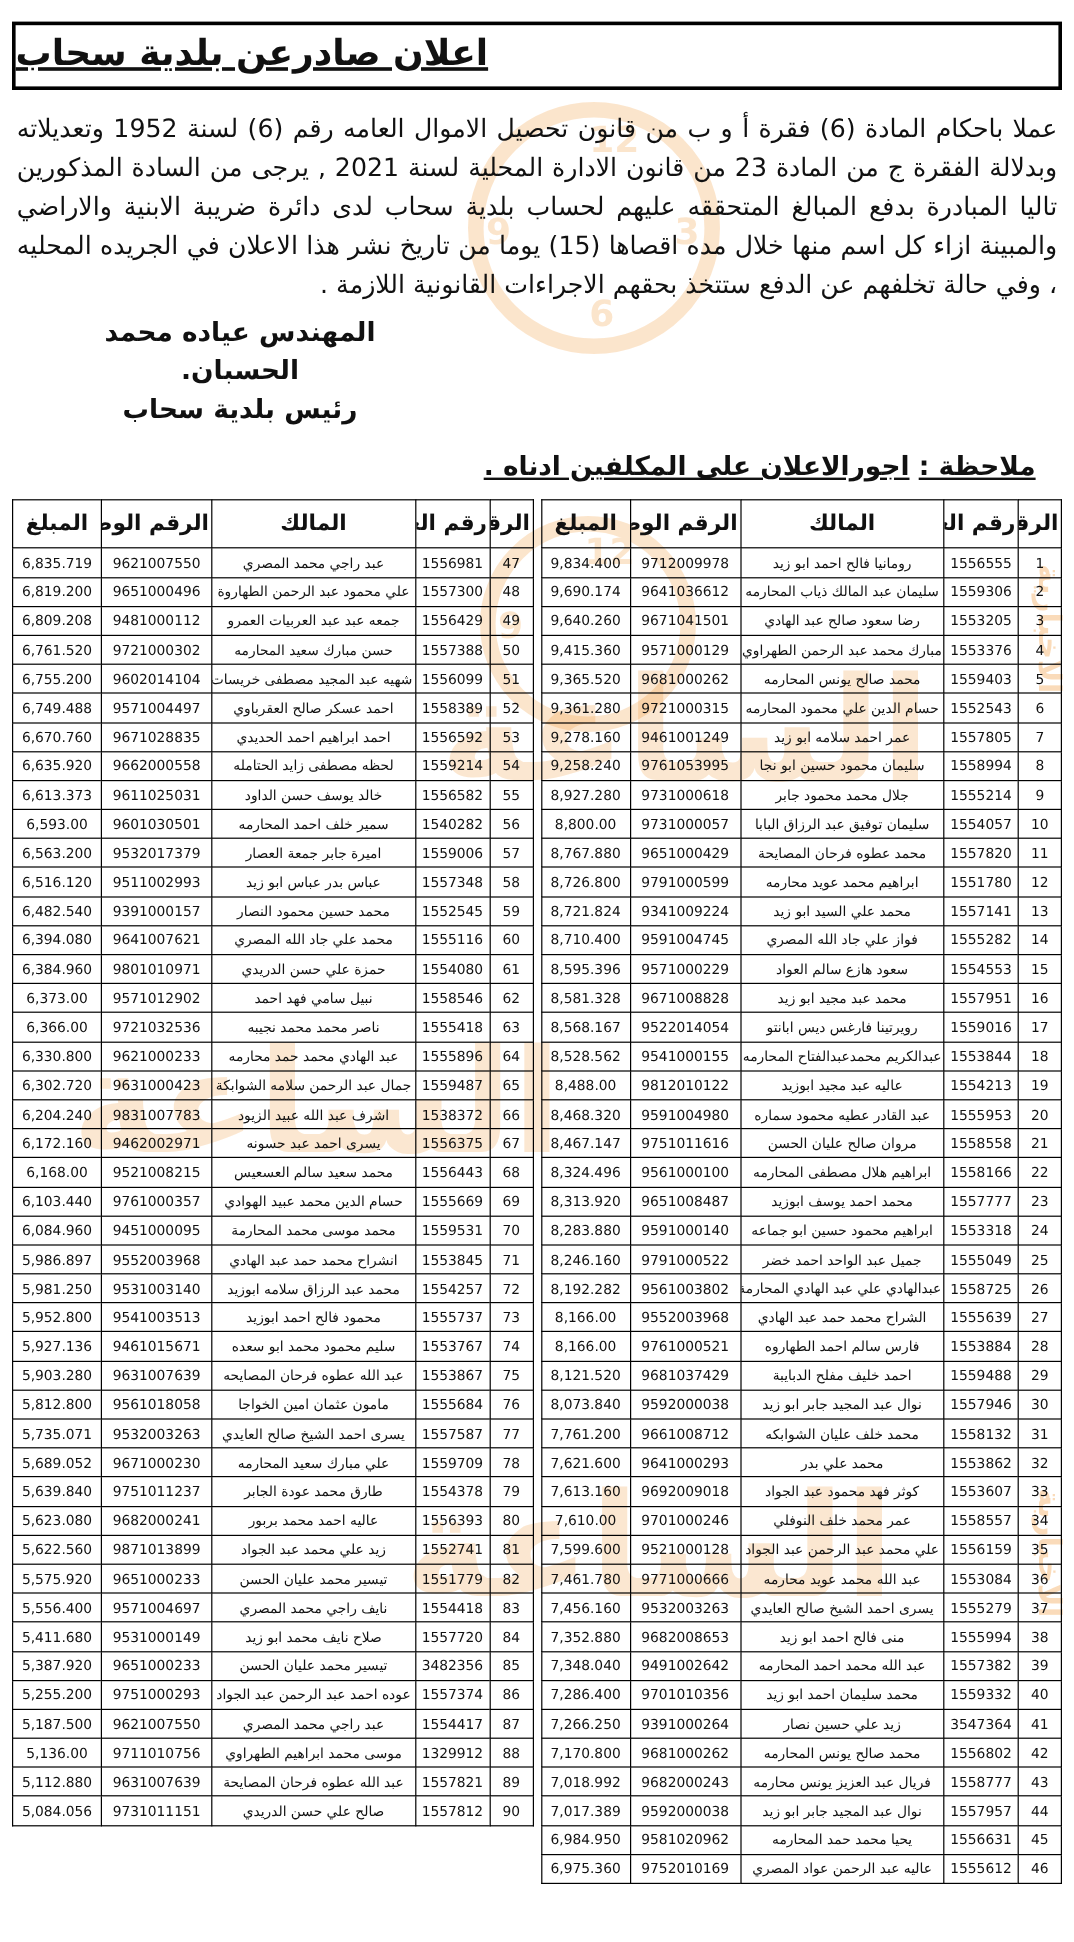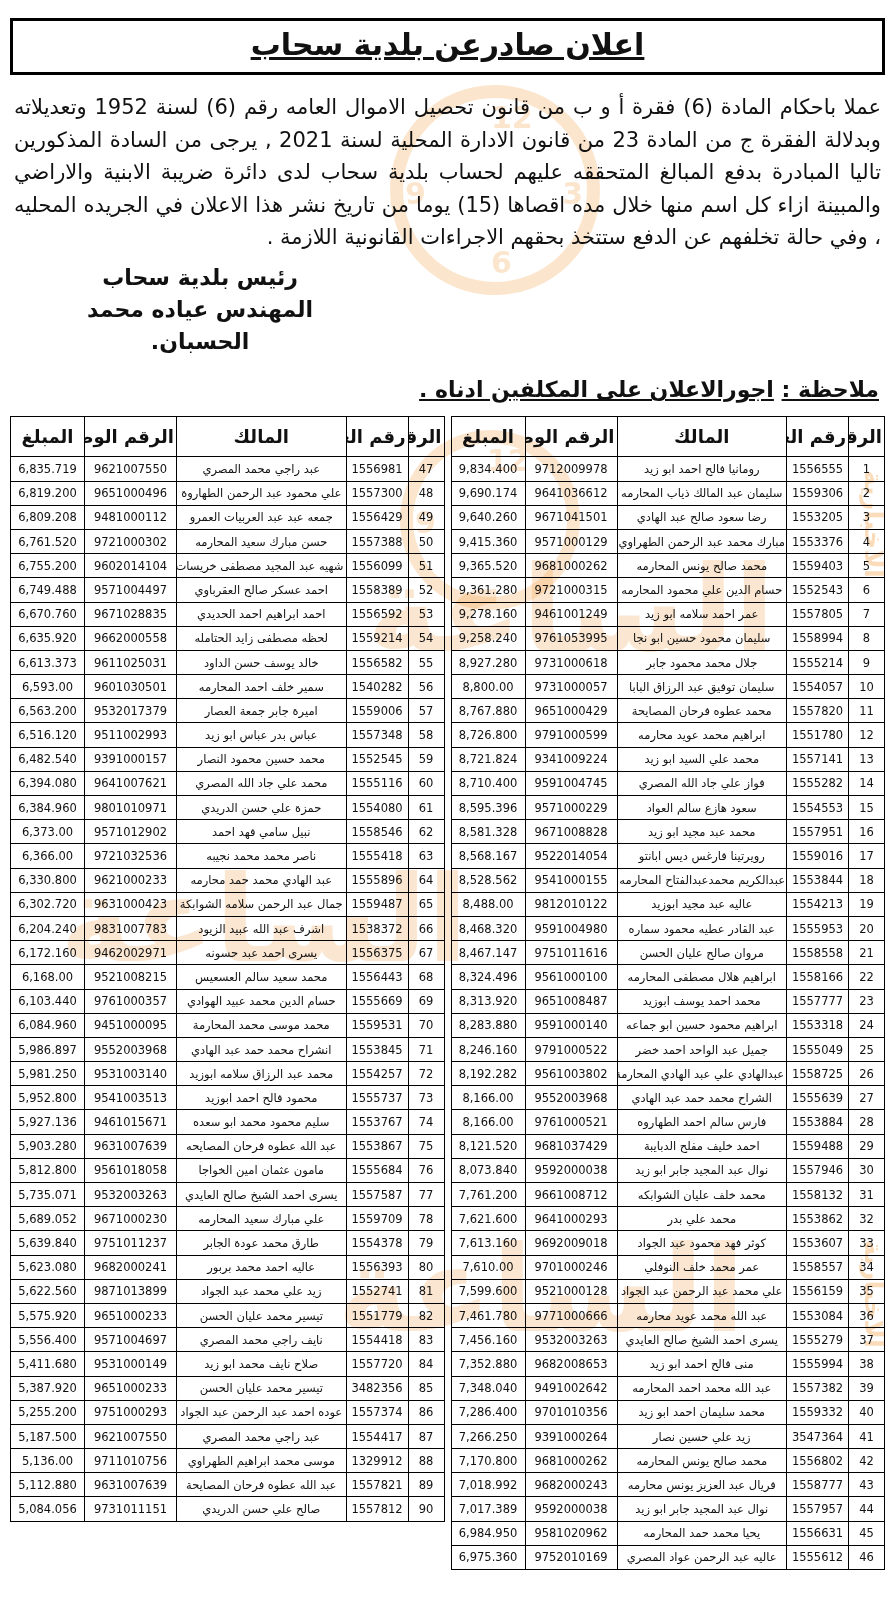--- a/index.html
+++ b/index.html
@@ -31,38 +31,38 @@
   .wm-side {
     position: absolute; font-weight: bold; color: var(--wm, #f08c1e);
     opacity: 0.30; font-size: 26px; writing-mode: vertical-rl; white-space: nowrap;
   }
   
   .content { position: relative; z-index: 1; }
   .title-box {
     margin: 18px 10px 0 10px;
     border: 3px solid #000;
     padding: 6px 0 10px 0;
-    text-align: center;
+    text-align: left;
   }
   .title {
     font-size: 30px; font-weight: bold; text-decoration: underline;
   }
   .intro {
     margin: 16px 14px 0 14px;
     font-size: 21px; font-weight: normal; line-height: 1.55;
     text-align: justify;
   }
   .signature {
     width: 310px;
     margin: 8px auto 0 45px; 
     text-align: center;
     font-size: 22px; font-weight: bold; line-height: 1.45;
   }
   .note {
-    margin: 20px 16px 0 16px;
+    margin: 20px 32px 0 16px;
     text-align: right;
     font-size: 22px; font-weight: bold;
   }
   .note .u { text-decoration: underline; }
   
   .tables {
     display: flex; gap: 6px;
     margin: 14px 10px 0 10px;
     align-items: flex-start;
     direction: rtl;
@@ -113,22 +113,22 @@
 
   <div class="content">
 
     <div class="title-box">
       <span class="title">اعلان صادرعن بلدية سحاب</span>
     </div>
 
     <p class="intro">عملا باحكام المادة (6) فقرة أ و ب من قانون تحصيل الاموال العامه رقم (6) لسنة 1952 وتعديلاته وبدلالة الفقرة ج من المادة 23 من قانون الادارة المحلية لسنة 2021 , يرجى من السادة المذكورين تاليا المبادرة بدفع المبالغ المتحققه عليهم لحساب بلدية سحاب لدى دائرة ضريبة الابنية والاراضي والمبينة ازاء كل اسم منها خلال مده اقصاها (15)  يوما من تاريخ نشر هذا الاعلان في الجريده المحليه ، وفي حالة تخلفهم عن الدفع ستتخذ بحقهم الاجراءات القانونية اللازمة .</p>
 
     <div class="signature">
+      <div>المهندس عياده محمد الحسبان.</div>
       <div>رئيس بلدية سحاب</div>
-      <div>المهندس عياده محمد الحسبان.</div>
     </div>
 
     <div class="note">
       <span class="u">ملاحظة :</span>
       <span class="u">اجورالاعلان على المكلفين ادناه .</span>
     </div>
 
     <div class="tables">
 
       <table class="tbl">

